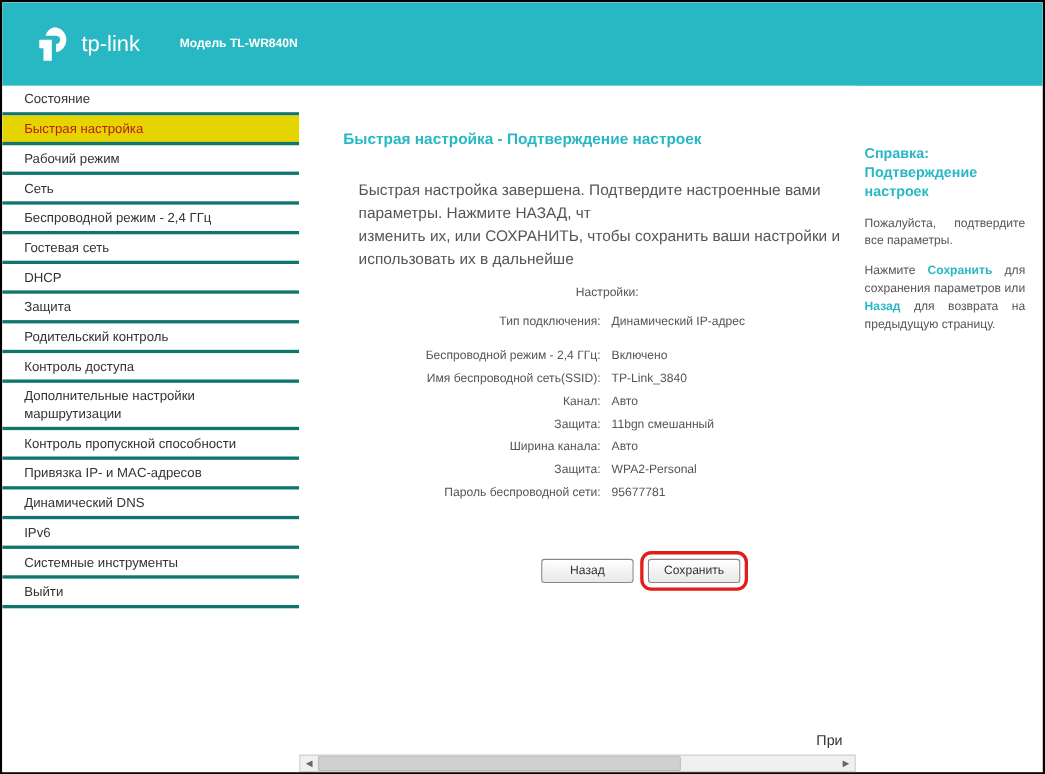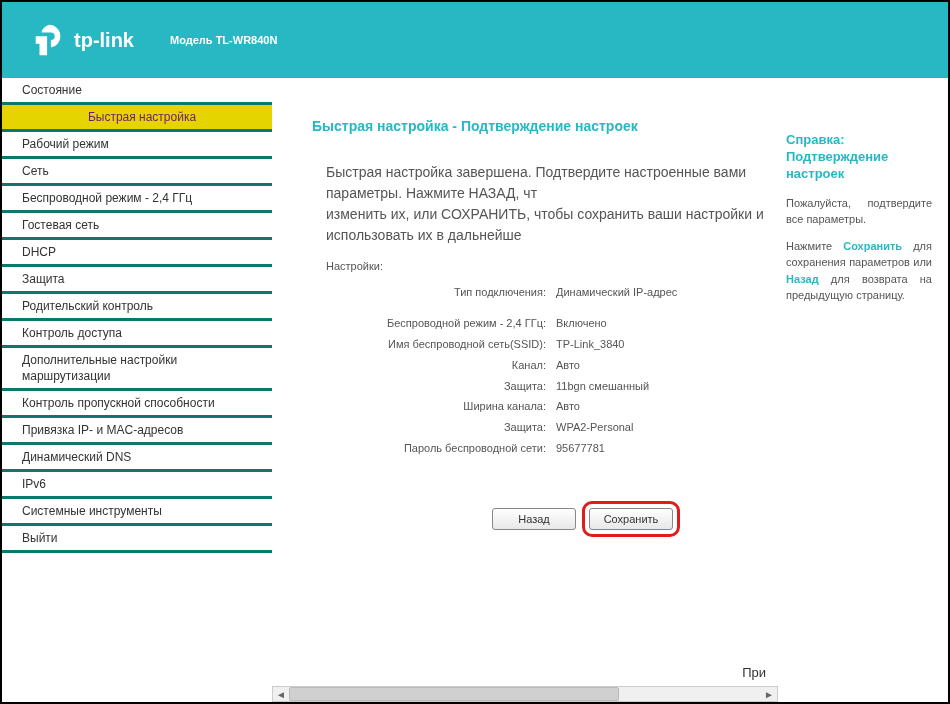--- a/index.html
+++ b/index.html
@@ -19,21 +19,21 @@
     align-items: center;
     height: 76px;
     padding-left: 28px;
   }
   .logo {
     display: flex;
     align-items: center;
     margin-right: 36px;
   }
   .logo-svg { width: 38px; height: 38px; margin-right: 6px; }
-  .logo-text { font-size: 20px; font-weight: 700; }
+  .logo-text { font-size: 20px; font-weight: 400; }
   .title-box { line-height: 1.4; }
   .title-main { font-size: 15px; font-weight: bold; }
   .title-sub { font-size: 11px; font-weight: bold; margin-top: 2px; }
   .body {
     display: flex;
     height: calc(100% - 76px);
   }
   .sidebar {
     width: 270px;
     background: #fff;
@@ -43,22 +43,21 @@
   .nav-item {
     padding: 4px 10px 4px 20px;
     border-bottom: 3px solid #0f766e;
     color: #333;
     cursor: pointer;
     font-size: 12px;
     line-height: 16px;
   }
   .nav-item.active {
     background: #e6d400;
-    color: #701a75;
-    text-align: center;
+    color: #b91c1c;
   }
   .main {
     flex: 1;
     position: relative;
     overflow: hidden;
     background: #fff;
   }
   .content {
     padding: 40px 0 0 40px;
     height: calc(100% - 26px);
@@ -76,20 +75,21 @@
     line-height: 1.5;
     margin-bottom: 14px;
     padding-left: 14px;
     white-space: pre-line;
   }
   .settings-label {
     color: #555;
     font-size: 11px;
     margin-bottom: 10px;
     padding-left: 14px;
+    text-align: center;
   }
   .kv-table {
     padding-left: 14px;
   }
   .kv-row {
     display: flex;
     font-size: 11px;
     color: #555;
     line-height: 1.9;
   }

